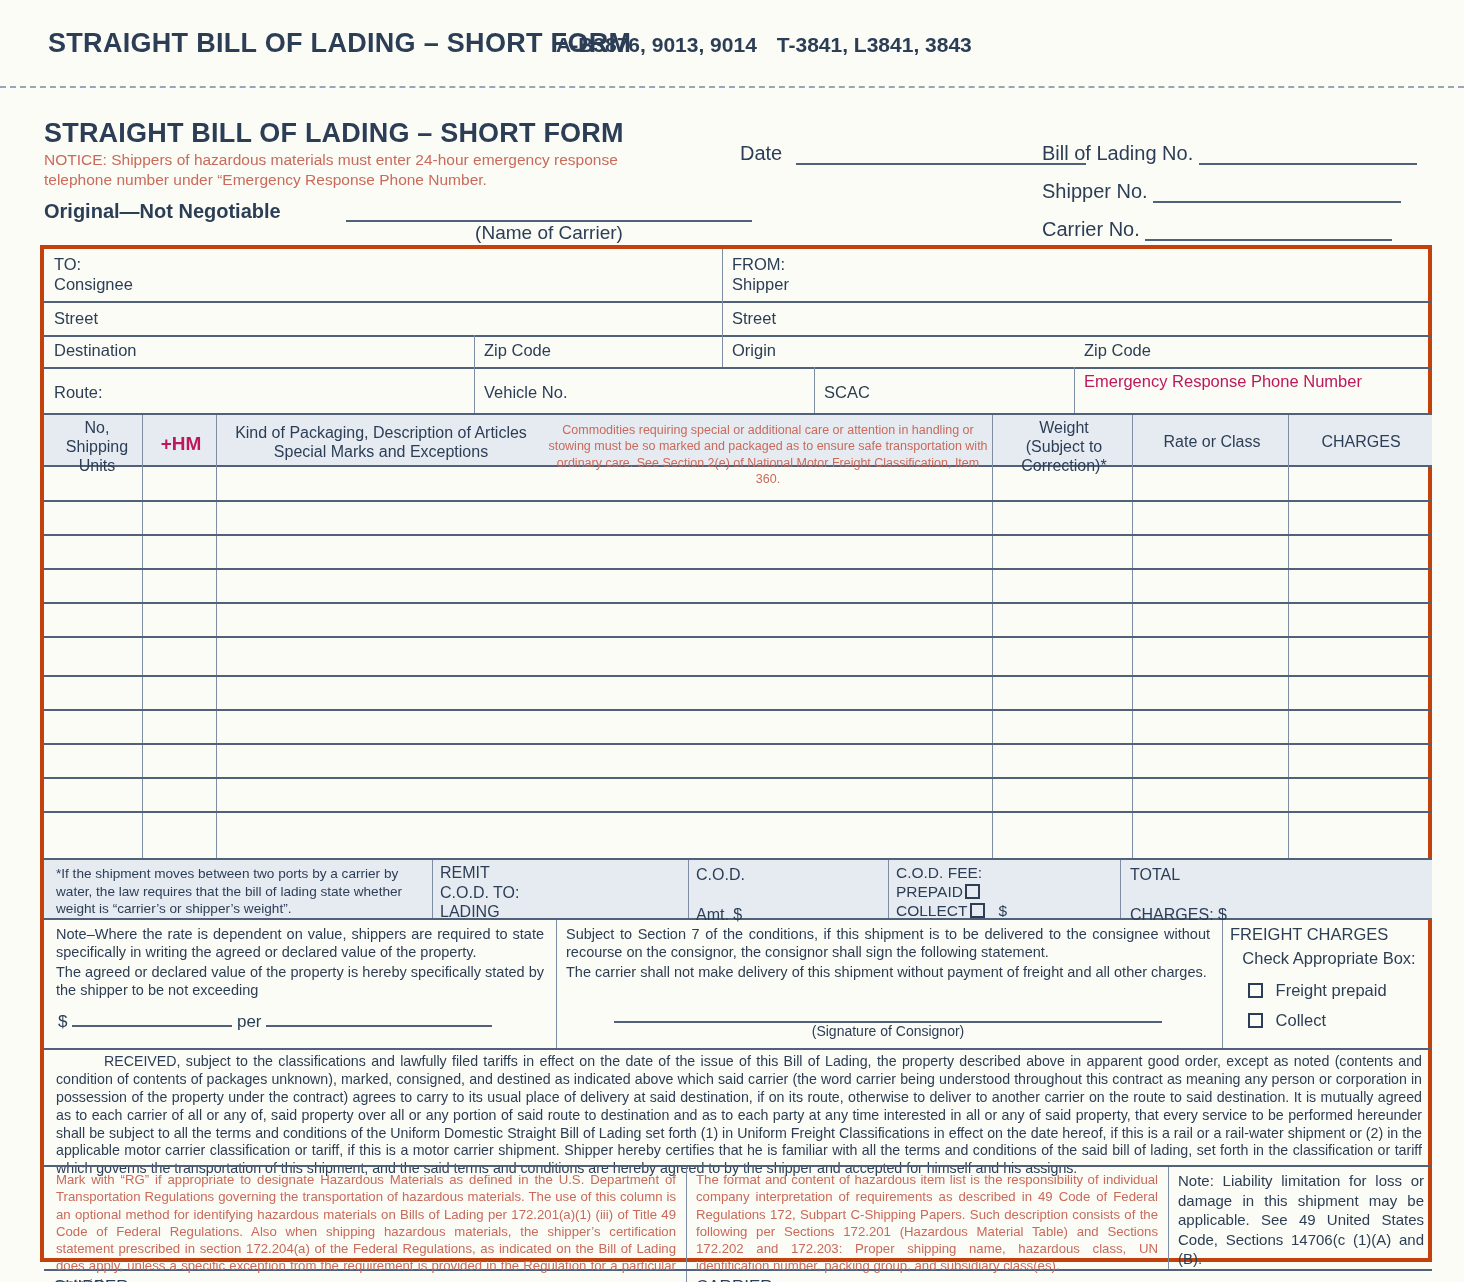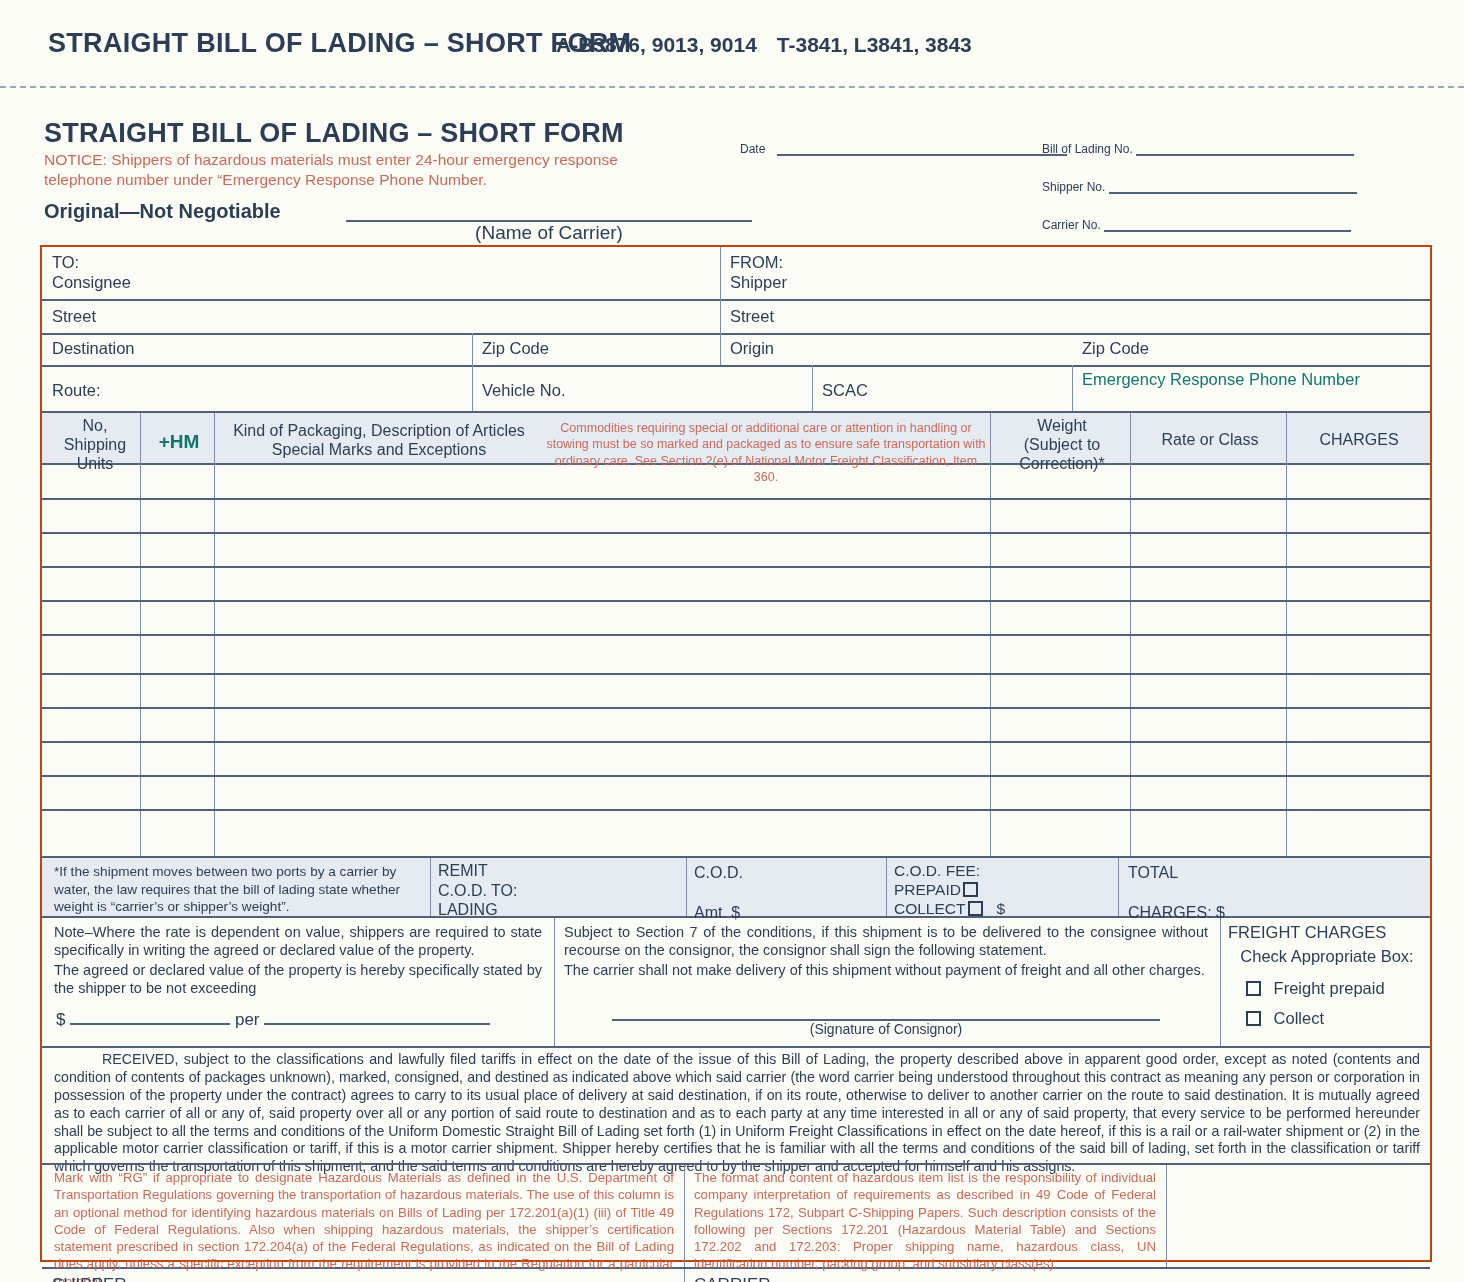--- a/index.html
+++ b/index.html
@@ -10,21 +10,21 @@
     font-family: "Liberation Sans", sans-serif;
   }
   .page {
     position: relative;
     width: 1464px;
     height: 1282px;
     background: #fcfcf6;
     color: #2c3e56;
     overflow: hidden;
   }
-  .red  { color: #0f766e; }
+  .red  { color: #be185d; }
 
   
   .stub {
     position: absolute;
     left: 0; top: 0; width: 1464px; height: 88px;
   }
   .stub-title {
     position: absolute;
     left: 48px; top: 28px;
     font-size: 27px;
@@ -73,32 +73,32 @@
     font-size: 20px; font-weight: bold;
   }
   .carrier-rule {
     position: absolute; left: 306px; top: 108px;
     width: 406px; border-bottom: 2px solid #51617a;
   }
   .carrier-cap {
     position: absolute; left: 306px; top: 110px; width: 406px;
     text-align: center; font-size: 19px;
   }
-  .fld { position: absolute; font-size: 12px; white-space: nowrap; }
+  .fld { position: absolute; font-size: 20px; white-space: nowrap; }
   .fld .lbl { display: inline-block; vertical-align: bottom; }
   .fld .line {
     display: inline-block; vertical-align: bottom;
     border-bottom: 2px solid #51617a; height: 14px;
   }
 
   
   .box {
     position: absolute;
     left: 0; top: 133px; width: 1392px; height: 1017px;
-    border: 2px solid #c2410c;
+    border: 4px solid #c2410c;
     background: #fcfcf6;
   }
   .hl { position: absolute; border-top: 2px solid #51617a; }
   .vl-thin { position: absolute; border-left: 1px solid #7e8da3; }
   .cell-lbl {
     position: absolute;
     font-size: 16.5px;
     white-space: nowrap;
   }
   .shade { position: absolute; background: #e6ebf2; }
@@ -315,20 +315,21 @@
 
       <div class="para" style="left:12px; top:804px; width:1366px; text-indent:48px;">RECEIVED, subject to the classifications and lawfully filed tariffs in effect on the date of the issue of this Bill of Lading, the property described above in apparent good order, except as noted (contents and condition of contents of packages unknown), marked, consigned, and destined as indicated above which said carrier (the word carrier being understood throughout this contract as meaning any person or corporation in possession of the property under the contract) agrees to carry to its usual place of delivery at said destination, if on its route, otherwise to deliver to another carrier on the route to said destination.   It is mutually agreed as to each carrier of all or any of, said property over all or any portion of said route to destination and as to each party at any time interested in all or any of said property, that every service to be performed hereunder shall be subject to all the terms and conditions of the Uniform Domestic Straight Bill of Lading set forth (1) in Uniform Freight Classifications in effect on the date hereof, if this is a rail or a rail-water shipment or (2) in the applicable motor carrier classification or tariff, if this is a  motor carrier shipment. Shipper hereby certifies that he is familiar with all the terms and conditions of the said bill of lading, set forth in the classification or tariff which governs the transportation of this shipment, and the said terms and conditions are hereby agreed to by the shipper and accepted for himself and his assigns.</div>
       <div class="hl" style="left:0; top:916px; width:1388px;"></div>
 
       <div class="vl-thin" style="left:642px; top:918px; height:102px;"></div>
       <div class="vl-thin" style="left:1124px;top:918px; height:102px;"></div>
       <div class="hl" style="left:0; top:1020px; width:1388px;"></div>
 
       <div class="para-red" style="left:12px; top:922px; width:620px;">Mark with “RG” if appropriate to designate Hazardous Materials as defined in the U.S. Department of Transportation Regulations governing the transportation of hazardous materials. The use of this column is an optional method for identifying hazardous materials on Bills of Lading per 172.201(a)(1) (iii) of Title 49 Code of Federal Regulations. Also when shipping hazardous materials, the shipper’s certification statement prescribed in section 172.204(a) of the Federal Regulations, as indicated on the Bill of Lading does apply, unless a specific exception from the requirement is provided in the Regulation for a particular material.</div>
       <div class="para-red" style="left:652px; top:922px; width:462px;">The format and content of hazardous item list is the responsibility of individual company interpretation of requirements as described in 49 Code of Federal Regulations 172, Subpart C-Shipping Papers. Such description consists of the following per Sections 172.201 (Hazardous Material Table) and Sections 172.202 and 172.203: Proper shipping name, hazardous class, UN identification number, packing group, and subsidiary class(es).</div>
+      <div class="para" style="left:1134px; top:922px; width:246px; font-size:15px; line-height:1.3;">Note: Liability limitation for loss or damage in this shipment may be applicable. See 49 United States Code, Sections 14706(c (1)(A) and (B).</div>
 
       <div class="vl-thin" style="left:642px; top:1022px; height:64px;"></div>
 
       <div class="cell-lbl" style="left:10px; top:1028px; font-size:17px;">SHIPPER</div>
       <div class="cell-lbl" style="left:652px; top:1028px; font-size:17px;">CARRIER</div>
 
     </div>
   </div>
 </div>
 

